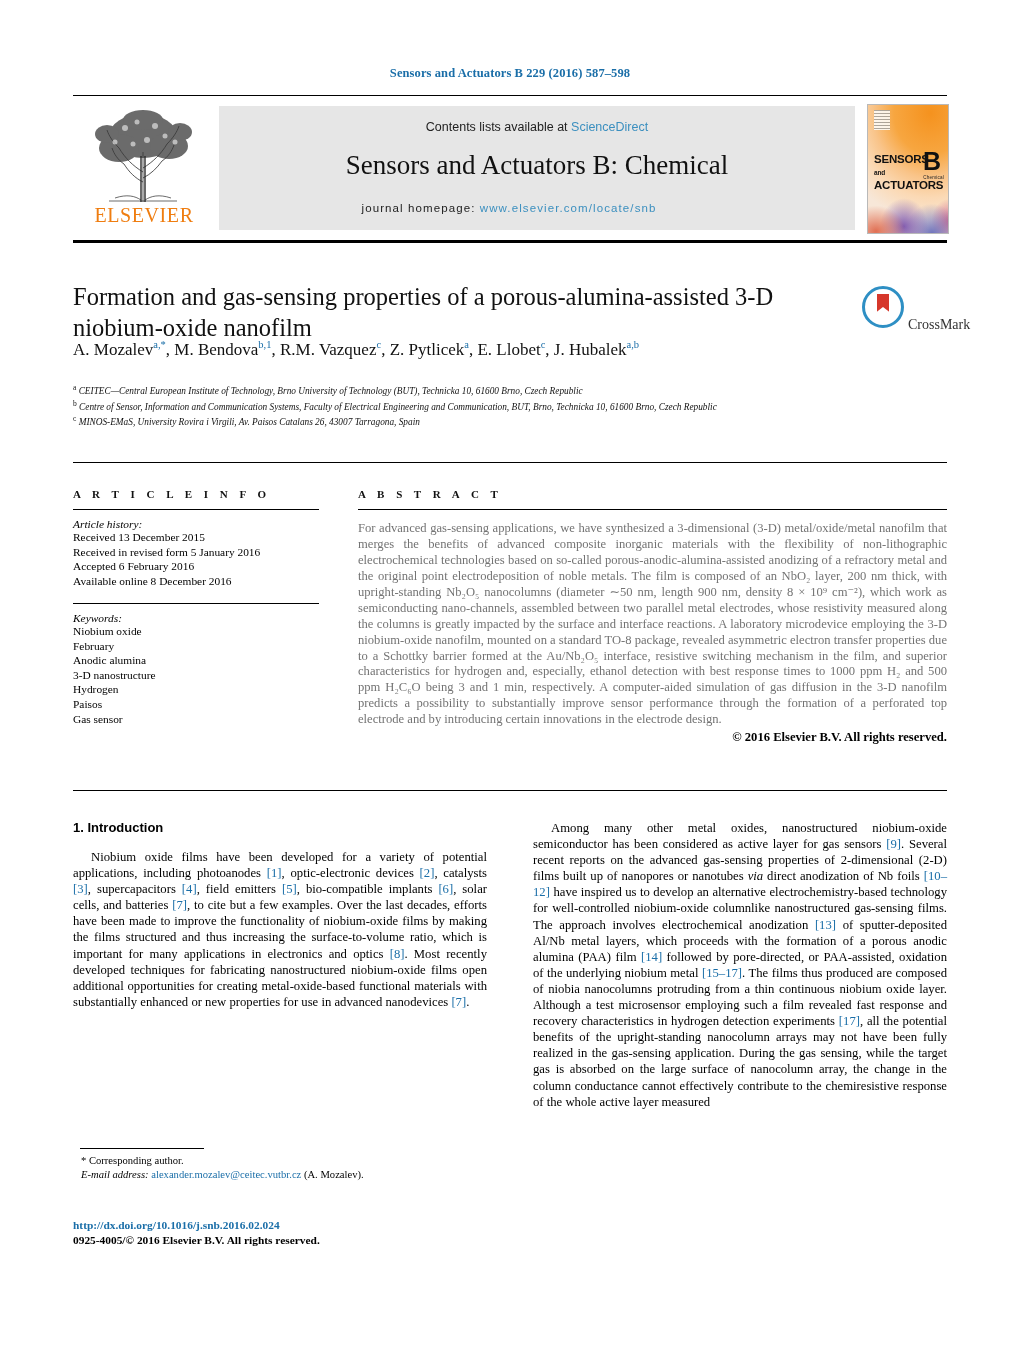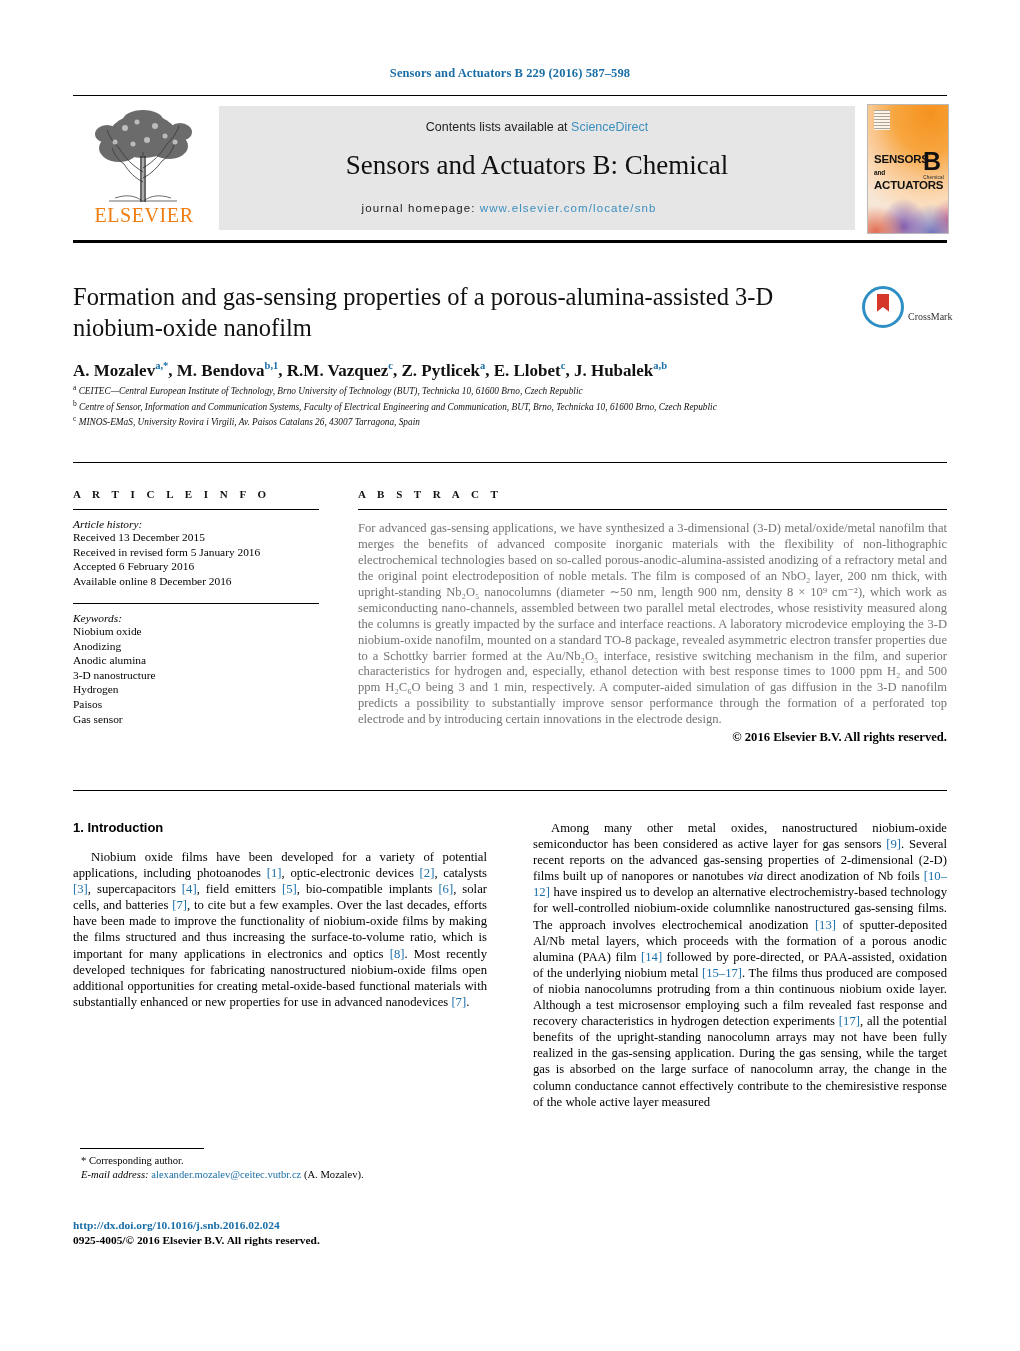--- a/index.html
+++ b/index.html
@@ -186,34 +186,33 @@
     position: absolute;
     left: 862px; top: 286px;
     width: 96px; height: 44px;
   }
   .cm-circle {
     position: absolute; left: 0; top: 0;
     width: 42px; height: 42px;
   }
   .cm-label {
     position: absolute;
-    left: 46px; top: 25px;
-    font-family: "Liberation Serif", serif;
-    font-size: 10px;
+    left: 46px; top: 31px;
+    font-family: "Liberation Serif", serif;
+    font-size: 14px;
     color: #333;
     text-align: right;
   }
   .authors {
     position: absolute;
-    left: 73px; top: 360px;
+    left: 73px; top: 339px;
     width: 874px;
     font-family: "Liberation Serif", serif;
     font-size: 17px;
     color: #111;
-    font-weight: bold;
   }
   .authors sup { font-size: 10.5px; color: #1a6ea8; }
   .affils {
     position: absolute;
     left: 73px; top: 382px;
     width: 874px;
     font-family: "Liberation Serif", serif;
     font-style: italic;
     font-size: 9.3px;
     line-height: 12.6px;
@@ -434,21 +433,21 @@
         <div>Received 13 December 2015</div>
         <div>Received in revised form 5 January 2016</div>
         <div>Accepted 6 February 2016</div>
         <div>Available online 8 December 2016</div>
       </div>
     <div class="kw-block">
       <div class="hr-thin"></div>
       <div class="kw-label">Keywords:</div>
       <div class="kw-list">
           <div>Niobium oxide</div>
-          <div>Anodizing</div>
+          <div>February</div>
           <div>Anodic alumina</div>
           <div>3-D nanostructure</div>
           <div>Hydrogen</div>
           <div>Paisos</div>
           <div>Gas sensor</div>
         </div>
     </div>
   </div>
 
   <div class="col-abs">

